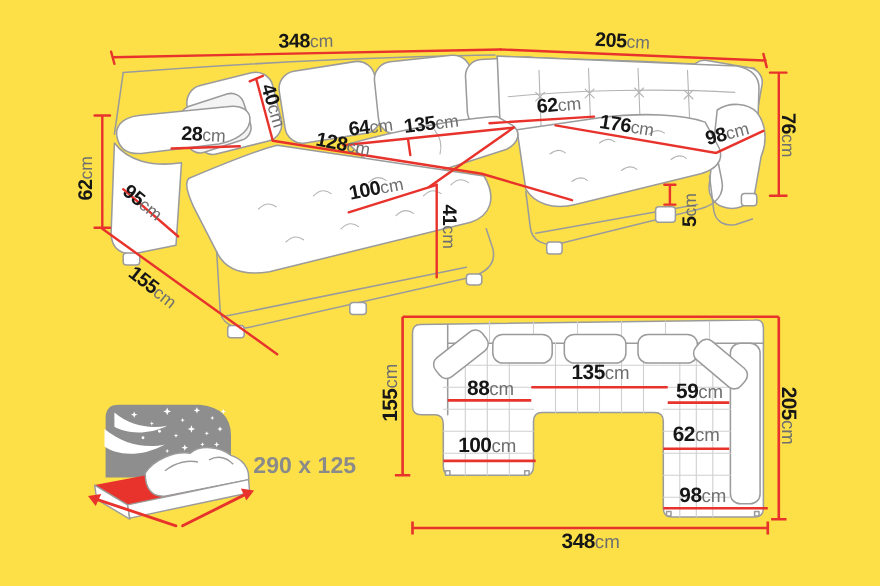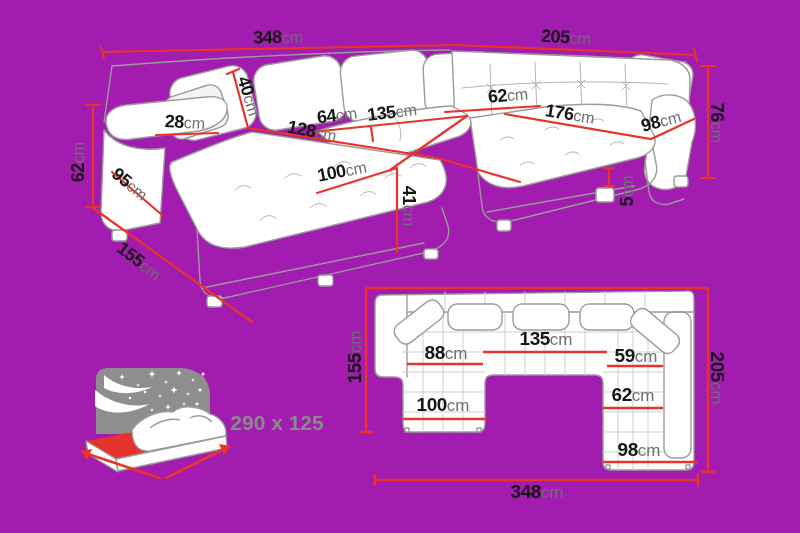--- a/index.html
+++ b/index.html
@@ -1,16 +1,16 @@
 <!DOCTYPE html>
 <html><head>
 <meta charset="utf-8">
 <style>
   html,body{margin:0;padding:0;background:#ffffff;}
-  .stage{position:relative;width:800px;height:533px;background:#a21caf;overflow:hidden;
+  .stage{position:relative;width:800px;height:533px;background:#fde047;overflow:hidden;
          font-family:"Liberation Sans",sans-serif;}
   svg{display:block;}
   
   .art{stroke:#9b9b9b;fill:#ffffff;stroke-width:1.4;stroke-linejoin:round;stroke-linecap:round;}
   .art .nf{fill:none;}
   .art .soft{stroke:#b4b4b4;stroke-width:1;}
   .grid{stroke:#cfcfcf;stroke-width:1;fill:none;}
   
   .red{stroke:#e8332c;stroke-width:2.2;fill:none;stroke-linecap:round;}
   .red-plan{stroke:#e8332c;stroke-width:2.4;fill:none;stroke-linecap:butt;}

